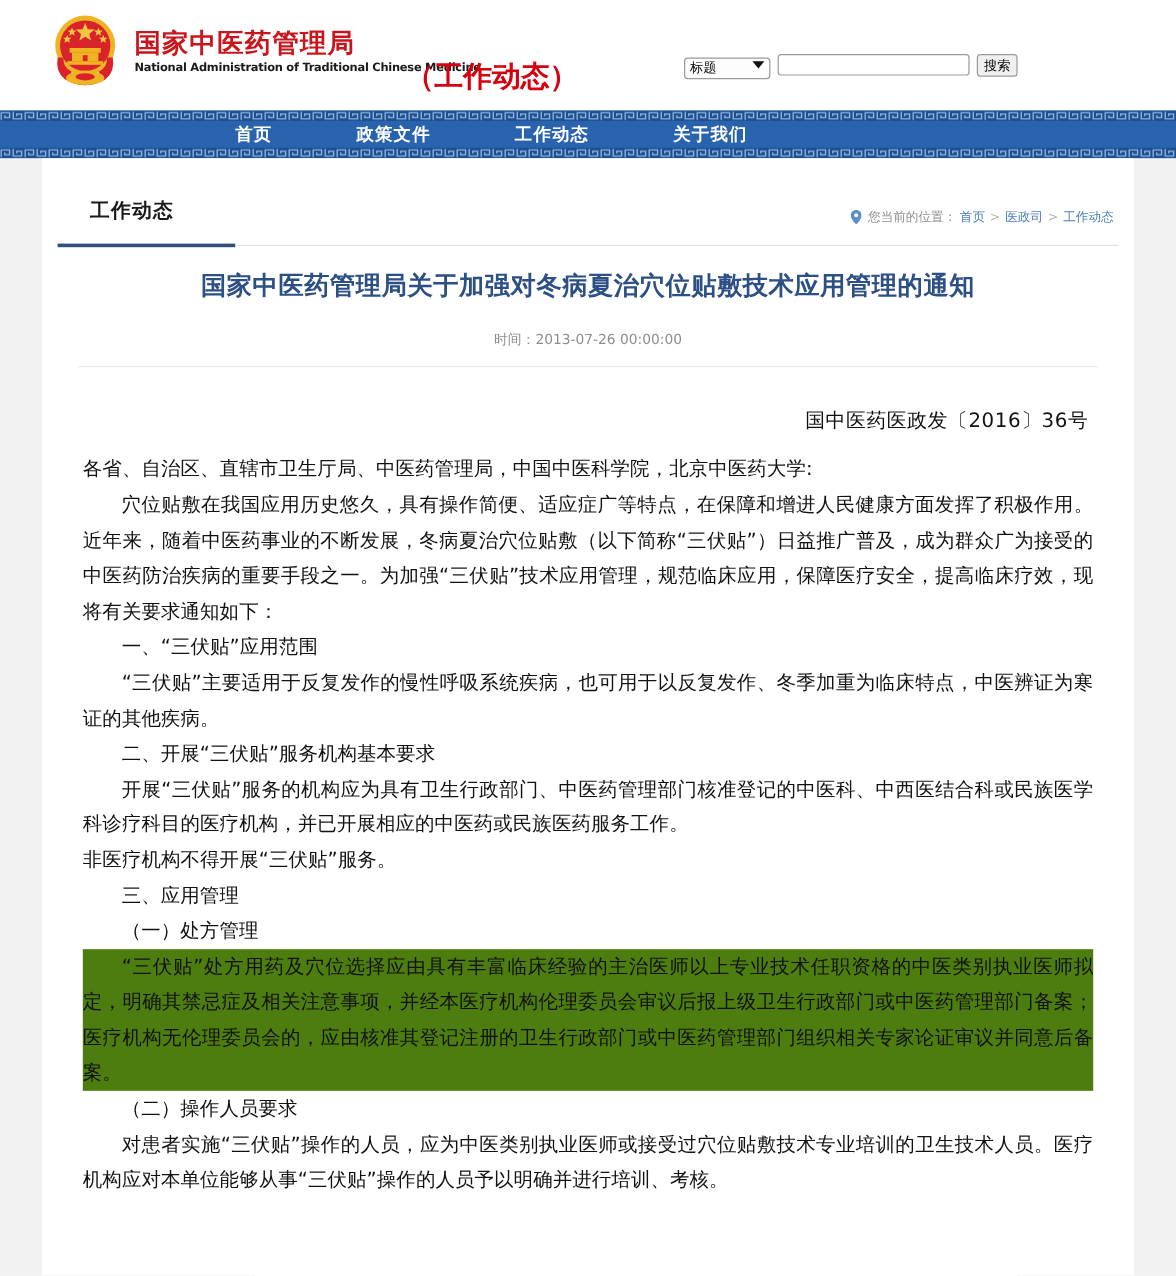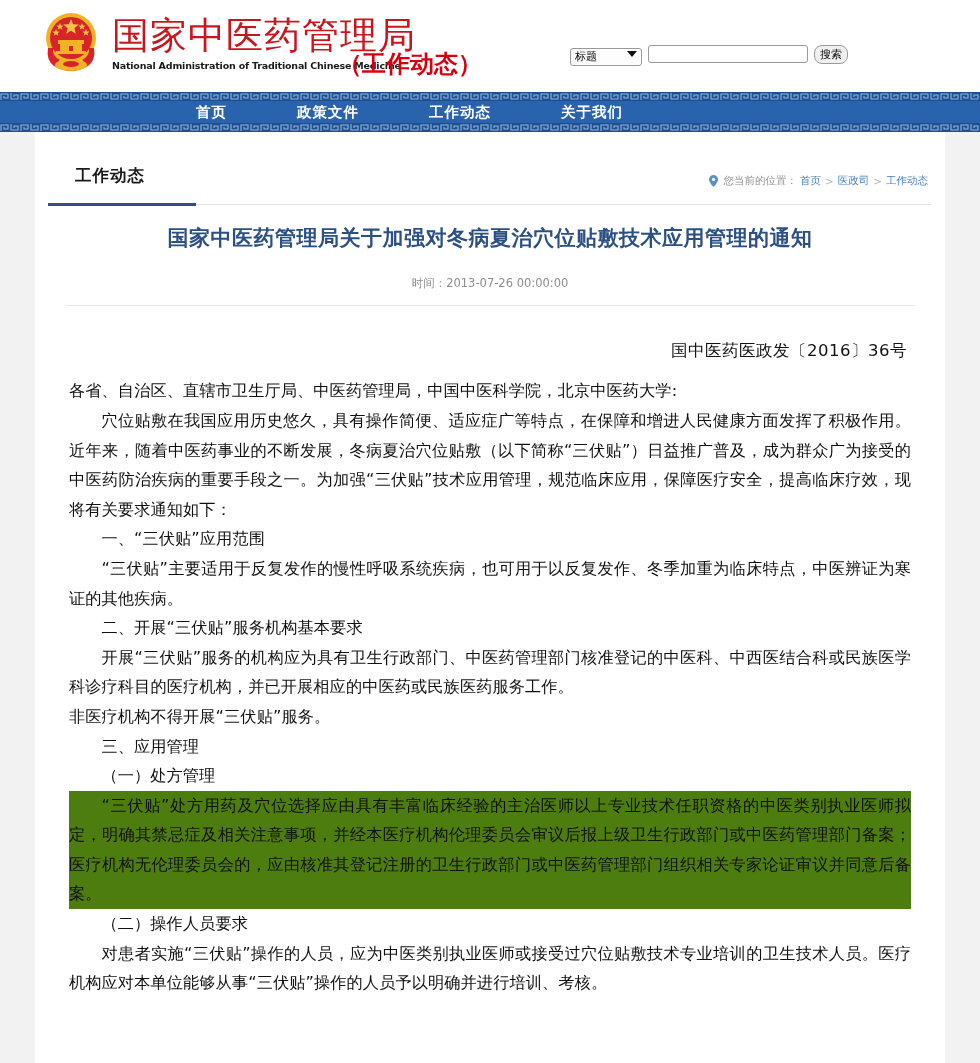--- a/index.html
+++ b/index.html
@@ -18,21 +18,21 @@
     background: #ffffff;
   }
   .logo-block {
     position: absolute; left: 38px; top: 8px;
     display: flex; align-items: center;
   }
   .emblem { width: 66px; height: 70px; display: block; }
   .logo-text { margin-left: 8px; }
   .logo-cn {
     font-family: "DejaVu Sans", "Liberation Sans", sans-serif;
-    font-size: 37px; font-weight: normal; color: #c8161d;
+    font-size: 22px; font-weight: bold; color: #c8161d;
     letter-spacing: 1px; line-height: 1.15;
     white-space: nowrap;
   }
   .logo-en {
     font-size: 9.5px; font-weight: bold; color: #1a1a1a;
     letter-spacing: -0.2px; margin-top: 2px;
     white-space: nowrap;
   }
   .header-sub {
     position: absolute; left: 338px; top: 48px;
@@ -64,21 +64,21 @@
   }
   .search-input {
     width: 160px; height: 18px;
     border: 1px solid #9a9a9a; border-radius: 3px;
     background: #fff; font-size: 11px; padding: 0 4px;
     font-family: "DejaVu Sans", "Liberation Sans", sans-serif;
   }
   .search-btn {
     height: 19px; min-width: 34px;
     font-size: 11px; color: #000;
-    border: 1px solid #9a9a9a; border-radius: 8px;
+    border: 1px solid #9a9a9a; border-radius: 3px;
     background: #f0f0f0;
     padding: 0 5px; cursor: pointer;
     font-family: "DejaVu Sans", "Liberation Sans", sans-serif;
   }
 
   
   .nav {
     position: relative;
     width: 980px; height: 40px;
     background: #2a63ad;

